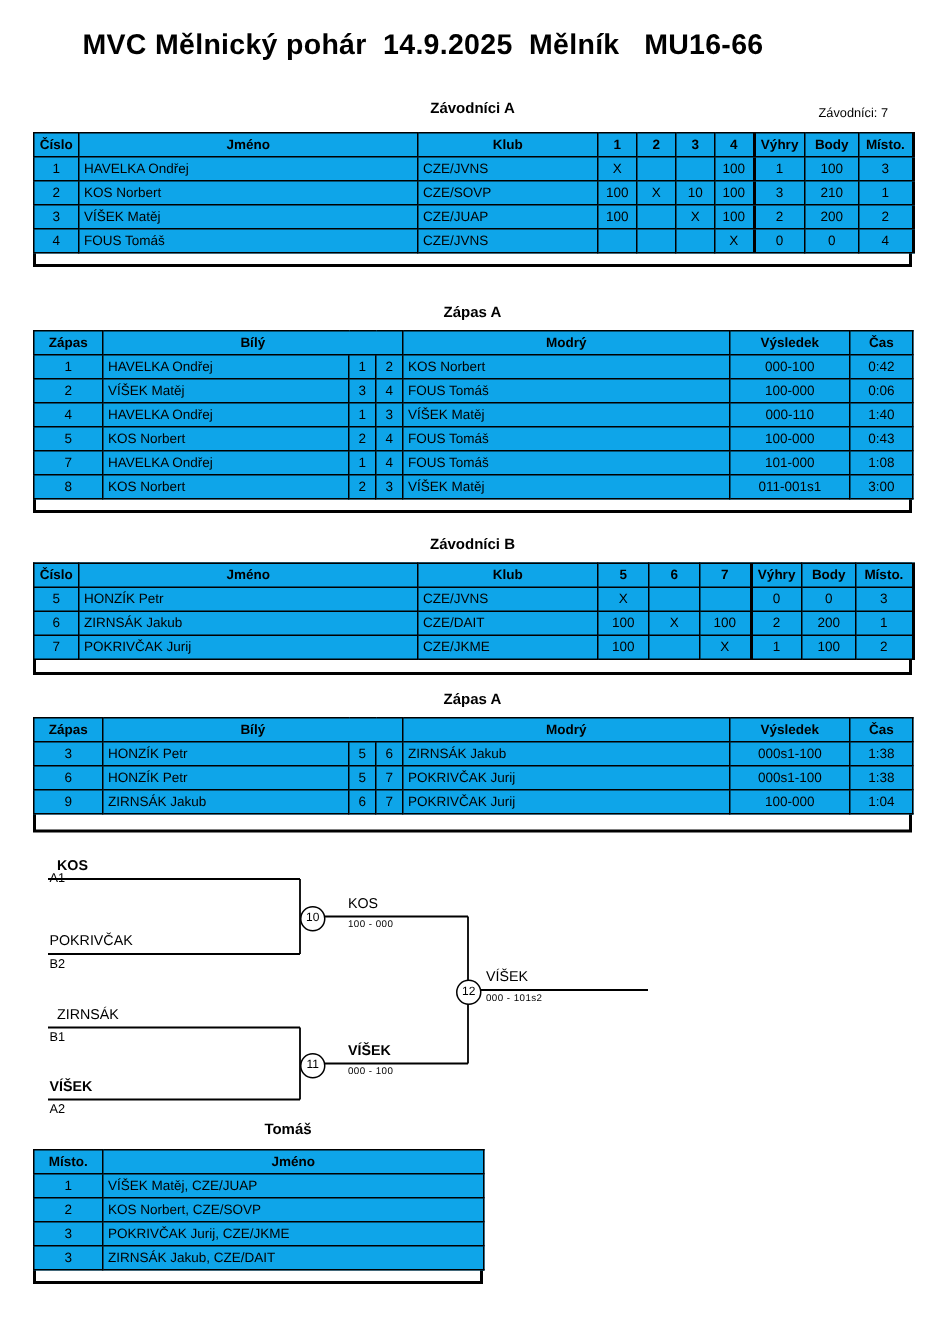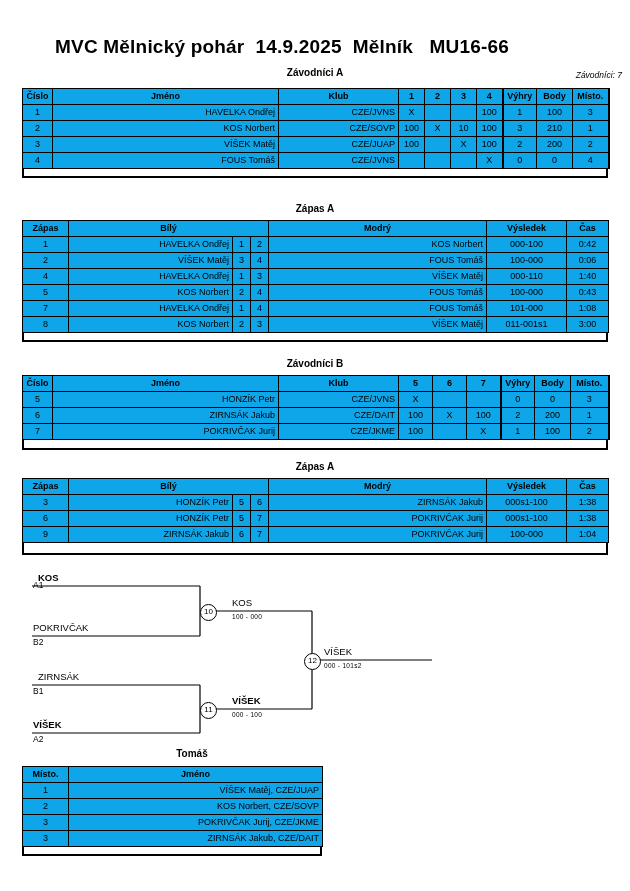--- a/index.html
+++ b/index.html
@@ -12,44 +12,43 @@
     height: 891px;
     position: relative;
     font-family: "Liberation Sans", sans-serif;
     color: #000000;
     -webkit-font-smoothing: none;
   }
 
   
   .doc-title {
     position: absolute;
-    top: 36px;
+    top: 20px;
     left: 0;
     width: 564px;
     text-align: center;
     font-size: 19px;
     font-weight: bold;
     letter-spacing: 0.2px;
     white-space: pre;
   }
   .section-sub {
     position: absolute;
     width: 630px;
     left: 0;
     text-align: center;
     font-size: 10px;
     font-weight: bold;
   }
   .entrants-count {
     position: absolute;
-    right: 8px;
+    right: 38px;
     font-size: 8.5px;
     font-weight: normal;
     text-align: center;
-    font-style: italic;
   }
 
   
   table.grid {
     position: absolute;
     border-collapse: collapse;
     font-size: 9px;
     background: #0ea5e9;
     table-layout: fixed;
   }
@@ -66,21 +65,21 @@
     font-weight: bold;
     text-align: center;
   }
   .outer-frame {
     position: absolute;
     border: 2px solid #000;
     box-sizing: border-box;
     pointer-events: none;
   }
   .c  { text-align: center; }
-  .l  { text-align: right; }
+  .l  { text-align: left; }
   .b  { font-weight: bold; }
   .thick-l { border-left: 2px solid #000 !important; }
   .thick-r { border-right: 2px solid #000 !important; }
 
   
   .sq-head {
     position: relative;
   }
   .sq-head span {
     position: absolute;

